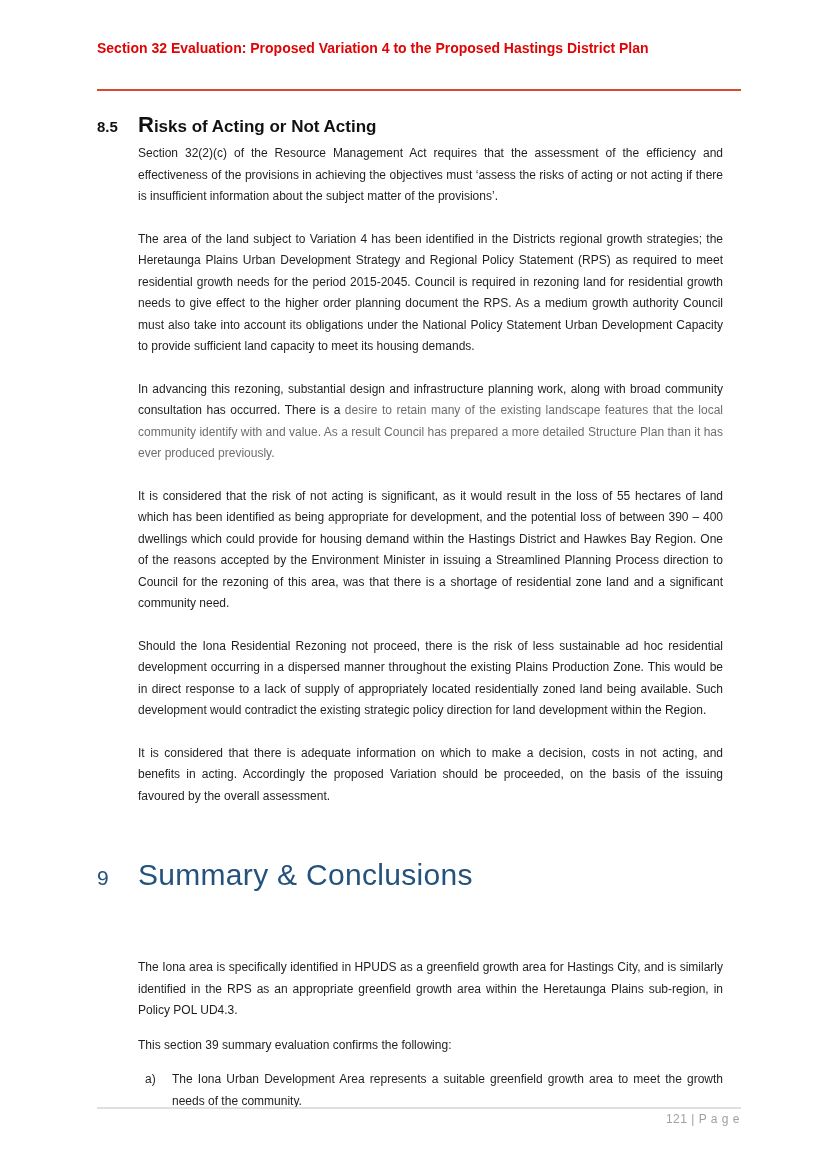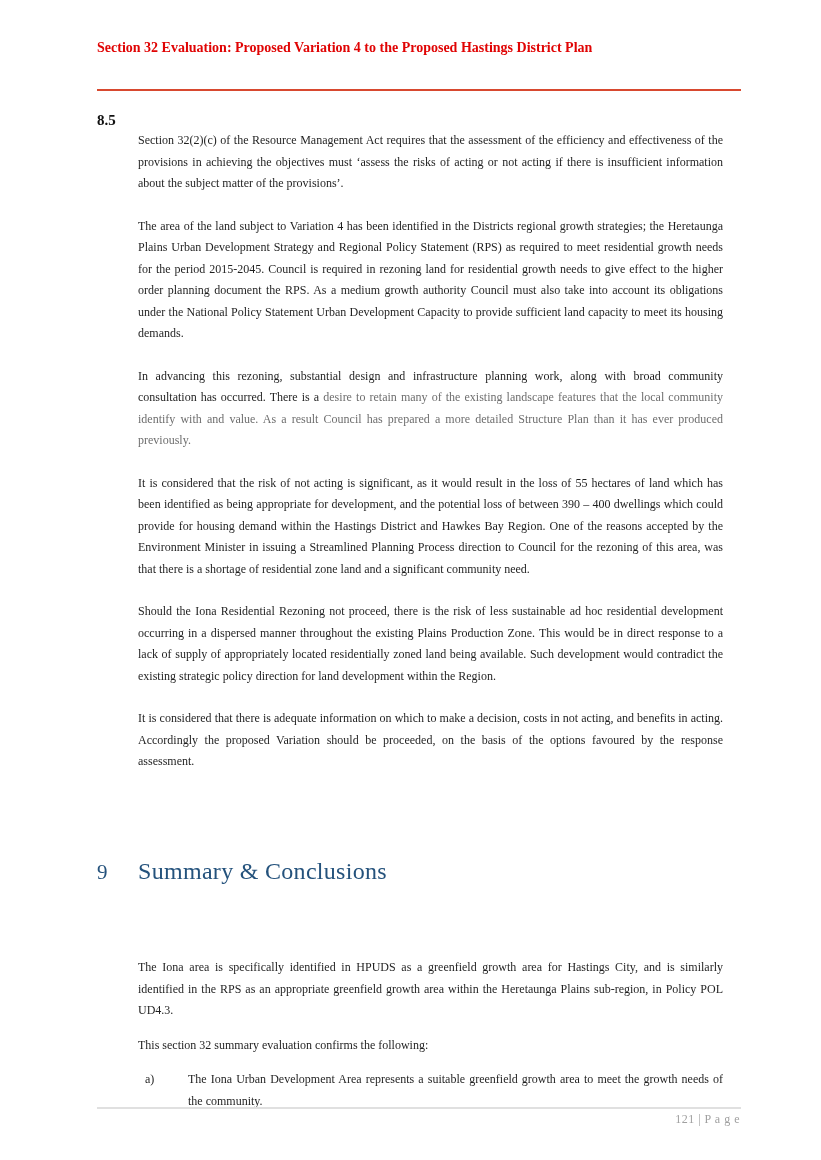--- a/index.html
+++ b/index.html
@@ -1,94 +1,95 @@
 <!DOCTYPE html>
 <html style="--red-text: #e00404; --red-rule: #d8492f; --blue-heading: #24527c; --grey-text: #6e6e6e; --footer-grey: #a0a0a0;"><head>
 <meta charset="utf-8">
 <style>
   html, body { margin:0; padding:0; background:#ffffff; }
   .page {
     position:relative;
     width:821px; height:1160px;
     background:#ffffff;
-    font-family:Liberation Serif, serif;
+    font-family:Liberation Sans, sans-serif;
     overflow:hidden;
   }
   .doc-header {
     position:absolute; left:97px; top:38px; width:648px;
     font-size:14px; font-weight:bold; line-height:20px;
     color:var(--red-text);
   }
   .header-rule {
     position:absolute; left:97px; top:89px; width:644px; height:2px;
     background:var(--red-rule);
   }
   .heading-row { position:absolute; left:97px; width:644px; display:flex; align-items:baseline; }
   .h85 { top:112px; color:#111111; }
   .h85 .num { width:41px; flex:none; font-size:15px; font-weight:bold; }
   .h85 .title { font-size:17px; font-weight:bold; }
   .h85 .initial { font-size:22px; font-weight:bold; }
   .h9 { top:858px; color:var(--blue-heading); }
   .h9 .num { width:41px; flex:none; font-size:21px; }
-  .h9 .title { font-size:24px; letter-spacing:0.3px; }
+  .h9 .title { font-size:30px; letter-spacing:0.3px; }
   .body-col { position:absolute; left:138px; width:585px; }
-  .body-1 { top:130px; }
+  .body-1 { top:143px; }
   .body-2 { top:957px; }
   .body-col p {
     margin:0 0 21px 0;
     font-size:12px; line-height:21.5px;
     color:#1f1f1f; text-align:justify;
   }
   .body-2 p { margin-bottom:13px; }
   .muted { color:var(--grey-text); }
   .list-item {
     display:flex;
     font-size:12px; line-height:21.5px; color:#1f1f1f;
     margin-top:9px;
   }
   .list-item .marker { width:27px; flex:none; margin-left:7px; }
-  .list-item .text { flex:1; text-align:justify;margin-left:16px; }
+  .list-item .text { flex:1; text-align:justify; }
   .footer-rule {
     position:absolute; left:97px; top:1107px; width:644px; height:2px;
     background:#e0e0e0;
   }
   .page-number {
     position:absolute; top:1112px; right:81px;
     font-size:12px; color:var(--footer-grey); letter-spacing:0.5px;
   }
 </style>
 </head>
 <body>
 
 <div class="page">
 
   <div class="doc-header">Section 32 Evaluation: Proposed Variation 4 to the Proposed Hastings District Plan</div>
   <div class="header-rule"></div>
 
   <div class="heading-row h85">
     <span class="num">8.5</span>
+    <span class="title"><span class="initial">R</span><span>isks of Acting or Not Acting</span></span>
   </div>
 
   <div class="body-col body-1">
     <p>Section 32(2)(c) of the Resource Management Act requires that the assessment of the efficiency and effectiveness of the provisions in achieving the objectives must ‘assess the risks of acting or not acting if there is insufficient information about the subject matter of the provisions’.</p>
     <p>The area of the land subject to Variation 4 has been identified in the Districts regional growth strategies; the Heretaunga Plains Urban Development Strategy and Regional Policy Statement (RPS) as required to meet residential growth needs for the period 2015-2045.  Council is required in rezoning land for residential growth needs to give effect to the higher order planning document the RPS. As a medium growth authority Council must also take into account its obligations under the National Policy Statement Urban Development Capacity to provide sufficient land capacity to meet its housing demands.</p>
     <p><span>In advancing this rezoning, substantial design and infrastructure planning work, along with broad community consultation has occurred.  There is a </span><span class="muted">desire to retain many of the existing landscape features that the local community identify with and value.  As a result Council has prepared a more detailed Structure Plan than it has ever produced previously.</span></p>
     <p>It is considered that the risk of not acting is significant, as it would result in the loss of 55 hectares of land which has been identified as being appropriate for development, and the potential loss of between 390 – 400 dwellings which could provide for housing demand within the Hastings District and Hawkes Bay Region.  One of the reasons accepted by the Environment Minister in issuing a Streamlined Planning Process direction to Council for the rezoning of this area, was that there is a shortage of residential zone land and a significant community need.</p>
     <p>Should the Iona Residential Rezoning not proceed, there is the risk of less sustainable ad hoc residential development occurring in a dispersed manner throughout the existing Plains Production Zone.  This would be in direct response to a lack of supply of appropriately located residentially zoned land being available.  Such development would contradict the existing strategic policy direction for land development within the Region.</p>
-    <p>It is considered that there is adequate information on which to make a decision, costs in not acting, and benefits in acting.  Accordingly the proposed Variation should be proceeded, on the basis of the options favoured by the response assessment.</p>
+    <p>It is considered that there is adequate information on which to make a decision, costs in not acting, and benefits in acting.  Accordingly the proposed Variation should be proceeded, on the basis of the issuing favoured by the overall assessment.</p>
   </div>
 
   <div class="heading-row h9">
     <span class="num">9</span>
     <span class="title">Summary &amp; Conclusions</span>
   </div>
 
   <div class="body-col body-2">
     <p>The Iona area is specifically identified in HPUDS as a greenfield growth area for Hastings City, and is similarly identified in the RPS as an appropriate greenfield growth area within the Heretaunga Plains sub-region, in Policy POL UD4.3.</p>
-    <p>This section 32 summary evaluation confirms the following:</p>
+    <p>This section 39 summary evaluation confirms the following:</p>
     <div class="list-item">
       <span class="marker">a)</span>
       <span class="text">The Iona Urban Development Area represents a suitable greenfield growth area to meet the growth needs of the community.</span>
     </div>
   </div>
 
   <div class="footer-rule"></div>
   <div class="page-number">121 | P a g e</div>
 
 </div>

